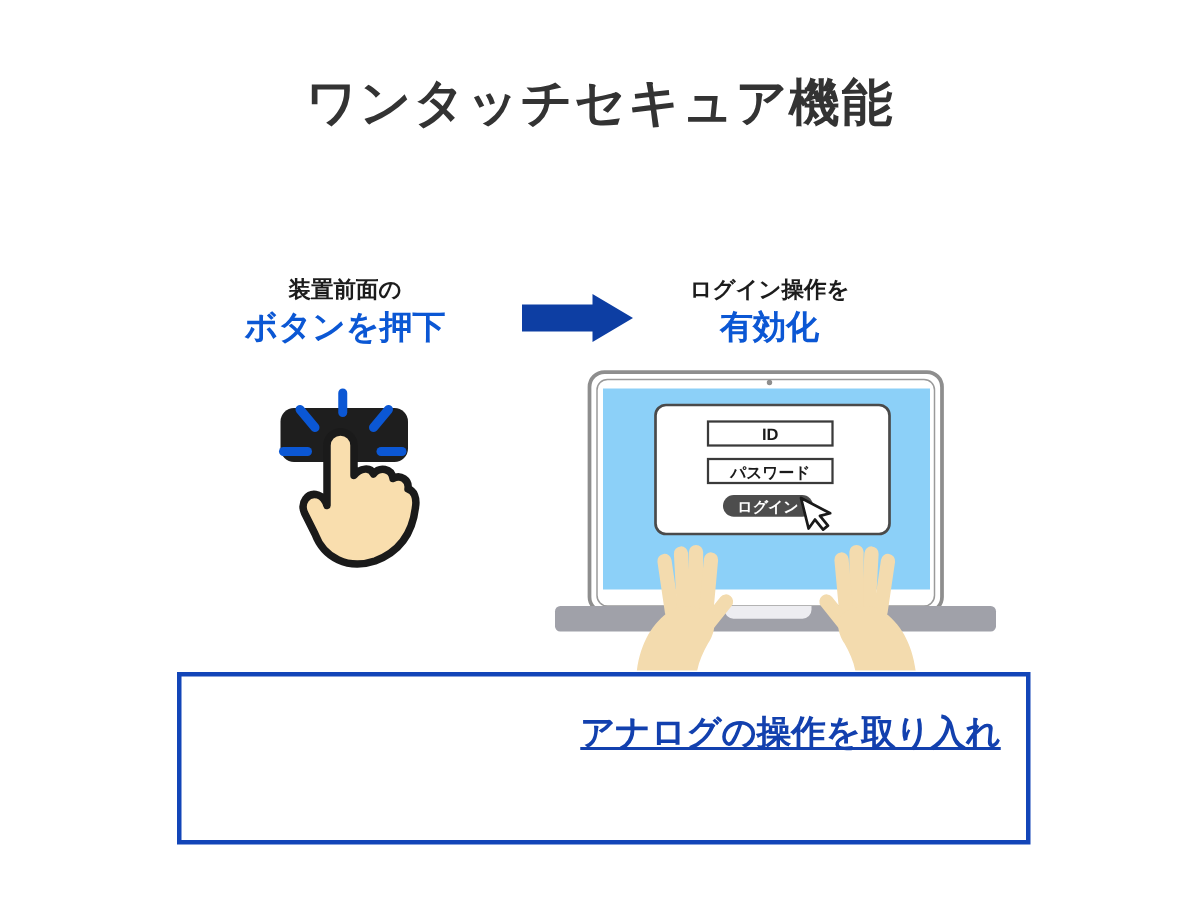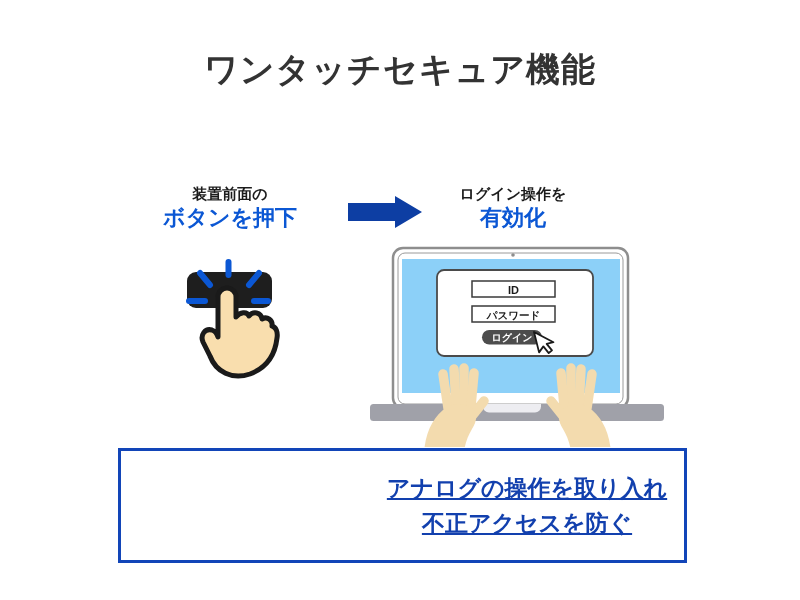--- a/index.html
+++ b/index.html
@@ -107,17 +107,16 @@
         <path stroke="none" d="M56,206 C58,184 66,170 79,161 C87,156 100,158 106,164
              C110,169 108,177 104,183 C100,190 97,197 96,206 Z"></path>
       </g>
       <use href="#hand-l" transform="translate(299 0) scale(-1 1)"></use>
     </svg>
   </div>
 
   <div class="bottom-box">
     <div class="msg-group">
       <div>アナログの操作を取り入れ</div>
-      <div>不正アクセスを防ぐ</div>
     </div>
   </div>
 
 </div>
 
 </body></html>

